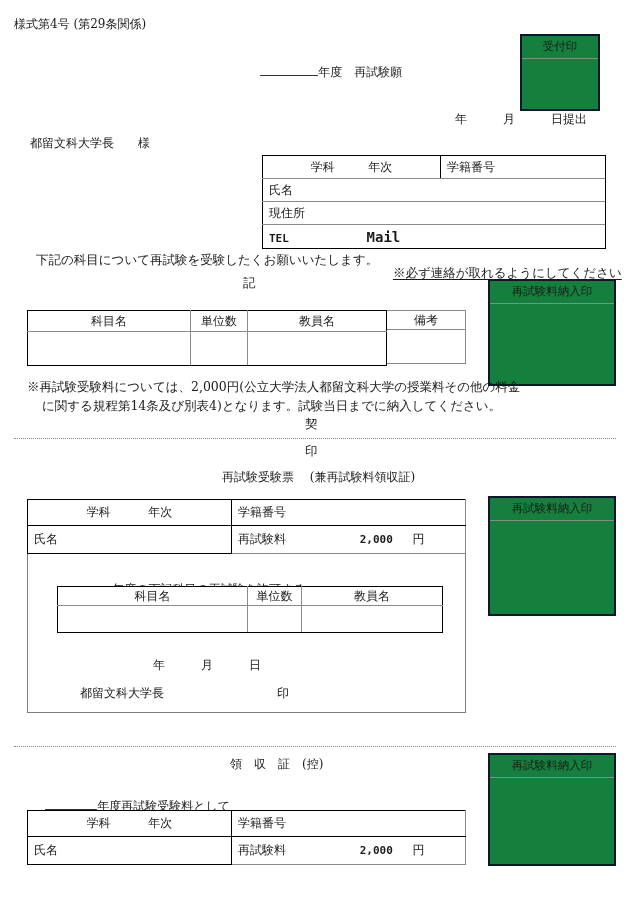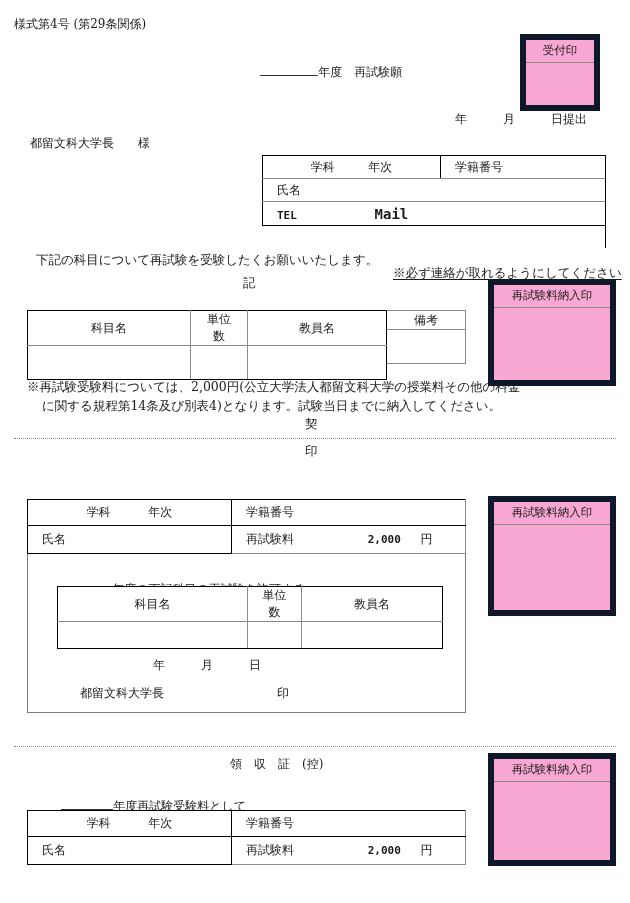--- a/index.html
+++ b/index.html
@@ -26,36 +26,36 @@
     border-bottom:1px solid #333;
     vertical-align:baseline;
   }
 
   
   .box{box-sizing:border-box;background:#fff;}
   .thin{border:1px solid #7d7d7d;}
 
   table.grid{border-collapse:collapse;table-layout:fixed;background:#fff;}
   table.grid td{
-    padding:0 14px;
+    padding:0 6px;
     font-size:12px;
     vertical-align:middle;
     box-sizing:border-box;
   }
   .bt{border-top:1.6px solid #000;}
   .bb{border-bottom:1.6px solid #000;}
   .bl{border-left:1.6px solid #000;}
   .br{border-right:1.6px solid #000;}
   .btn{border-top:1px solid #8a8a8a;}
   .bbn{border-bottom:1px solid #8a8a8a;}
   .brn{border-right:1px solid #8a8a8a;}
   .ctr{text-align:center;}
 
   
-  .stampbox{box-sizing:border-box;border:6px solid #0f172a;background:#f9a8d4;}
+  .stampbox{box-sizing:border-box;border:2px solid #0f172a;background:#15803d;}
   .stampbox .cap{
     box-sizing:border-box;
     border-bottom:1px solid #8a8a8a;
     text-align:center;
     font-size:11.5px;
     line-height:1;
     padding-top:5px;
     padding-bottom:5px;
   }
 
@@ -96,20 +96,25 @@
       <td class="bt br bbn bl" style="height:23px;">
         <span>学籍番号</span>
       </td>
     </tr>
     <tr>
       <td class="bl bbn" style="height:23px;" colspan="2">
         <span>氏名</span>
       </td>
     </tr>
     <tr>
+      <td class="bl bbn" style="height:23px;" colspan="2">
+        <span>現住所</span>
+      </td>
+    </tr>
+    <tr>
       <td class="bl bb br" style="height:24px;" colspan="2">
         <span class="mono" style="font-size:11px;">TEL</span>
         <span style="display:inline-block;width:70px;"></span>
         <span class="mono" style="font-size:14px;text-align:right;">Mail</span>
       </td>
     </tr>
   </tbody>
     </table>
 
   <div class="abs" style="left:605px;top:155px;width:0;height:93px;border-right:1.6px solid #000;"></div>
@@ -151,20 +156,21 @@
   </tbody>
     </table>
 
   <div class="abs t s12b" style="left:27px;top:381px;">※再試験受験料については、2,000円(公立大学法人都留文科大学の授業料その他の料金</div>
   <div class="abs t s12b" style="left:42px;top:400px;">に関する規程第14条及び別表4)となります。試験当日までに納入してください。</div>
 
   <div class="abs t s12b" style="left:305px;top:418px;">契</div>
   <div class="abs cut" style="left:14px;top:438px;width:602px;"></div>
   <div class="abs t s12b" style="left:305px;top:445px;">印</div>
 
+  <div class="abs t s13" style="left:222px;top:471px;">再試験受験票　 (兼再試験料領収証)</div>
 
   <div class="abs stampbox" style="left:488px;top:496px;width:128px;height:120px;">
     <div class="cap">再試験料納入印</div>
   </div>
 
   <div class="abs box thin" style="left:27px;top:499px;width:439px;height:214px;"></div>
 
   <table class="abs grid" style="left:27px;top:499px;width:439px;">
     <tbody>
         <tr>
@@ -216,21 +222,21 @@
   <div class="abs t s12" style="left:277px;top:687px;">印</div>
 
   <div class="abs cut" style="left:14px;top:746px;width:602px;"></div>
 
   <div class="abs t s13" style="left:230px;top:758px;">領　収　証　(控)</div>
 
   <div class="abs stampbox" style="left:488px;top:753px;width:128px;height:113px;">
     <div class="cap">再試験料納入印</div>
   </div>
 
-  <div class="abs t s12" style="left:46px;top:786px;">
+  <div class="abs t s12" style="left:30px;top:786px;">
     <span class="blank" style="width:52px;height:11px;"></span><span>年度再試験受験料として</span>
   </div>
 
   <table class="abs grid" style="left:27px;top:810px;width:439px;">
     <tbody>
         <tr>
       <td class="bt bl bb ctr" style="width:204px;height:26px;">
         <span>学科</span>
         <span style="display:inline-block;width:30px;"></span>
         <span>年次</span>

